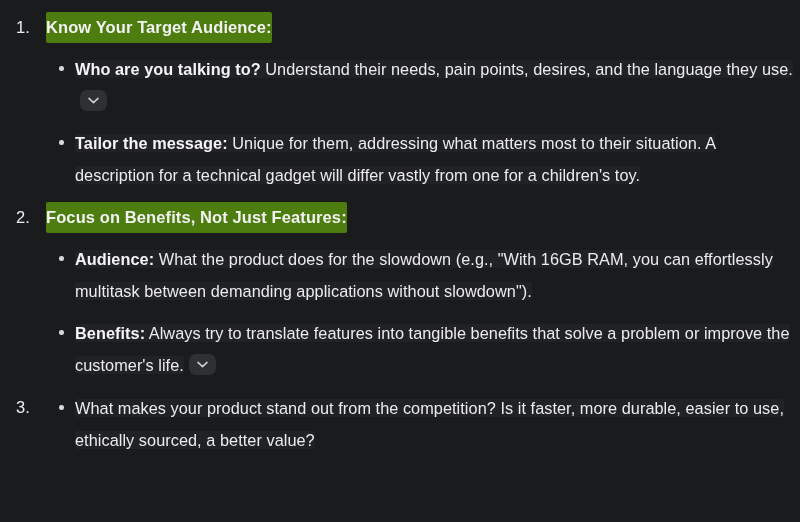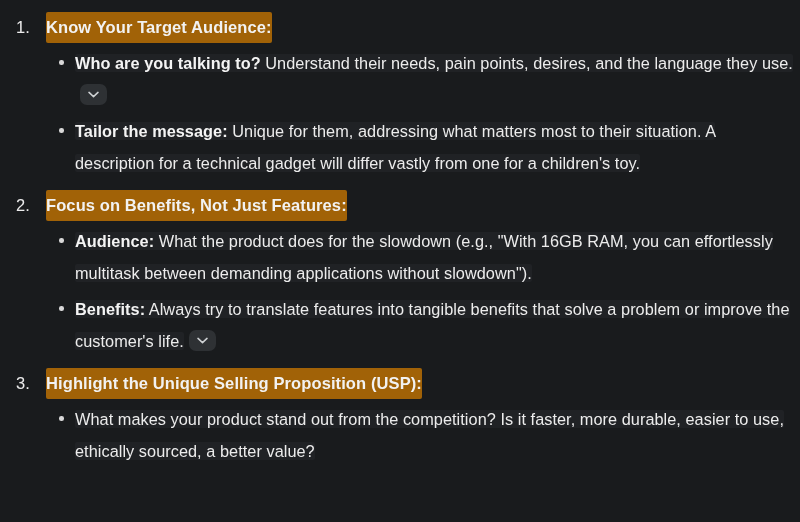--- a/index.html
+++ b/index.html
@@ -46,35 +46,35 @@
     text-align: left;
   }
 
   .heading {
     color: #f2f2f2;
     font-size: 16.5px;
     line-height: 31px;
     font-weight: 700;
     letter-spacing: 0.1px;
     display: inline-block;
-    background: #a16207;
+    background: #4d7c0f;
     border-radius: 2px;
     text-align: center;
   }
 
   ul.sublist {
     list-style: none;
     margin: 0;
     padding: 0;
   }
 
   li.bullet {
     position: relative;
     padding-left: 29px;
-    margin-top: 4px;
+    margin-top: 10px;
   }
 
   li.bullet > .dot {
     position: absolute;
     left: 13px;
     top: 13px;
     width: 4.5px;
     height: 4.5px;
     border-radius: 50%;
     background: #d8d8d8;
@@ -167,21 +167,20 @@
                 <svg width="11" height="7" viewBox="0 0 11 7" fill="none">
                   <path d="M1 1.4 L5.5 5.6 L10 1.4" stroke="#cfd2d4" stroke-width="1.5" stroke-linecap="round" stroke-linejoin="round"></path>
                 </svg>
               </span></div>
         </li>
       </ul>
     </li>
 
     <li class="numbered" style="margin-top:11px;">
       <span class="marker">3.</span>
-      <span class="heading">Highlight the Unique Selling Proposition (USP):</span>
 
       <ul class="sublist">
         <li class="bullet">
           <span class="dot"></span>
           <div class="para"><span class="seg"><span>What makes your product stand out from the competition? Is it faster, more durable, easier to use, ethically sourced, a better value?</span></span></div>
         </li>
       </ul>
     </li>
 
   </ol>

